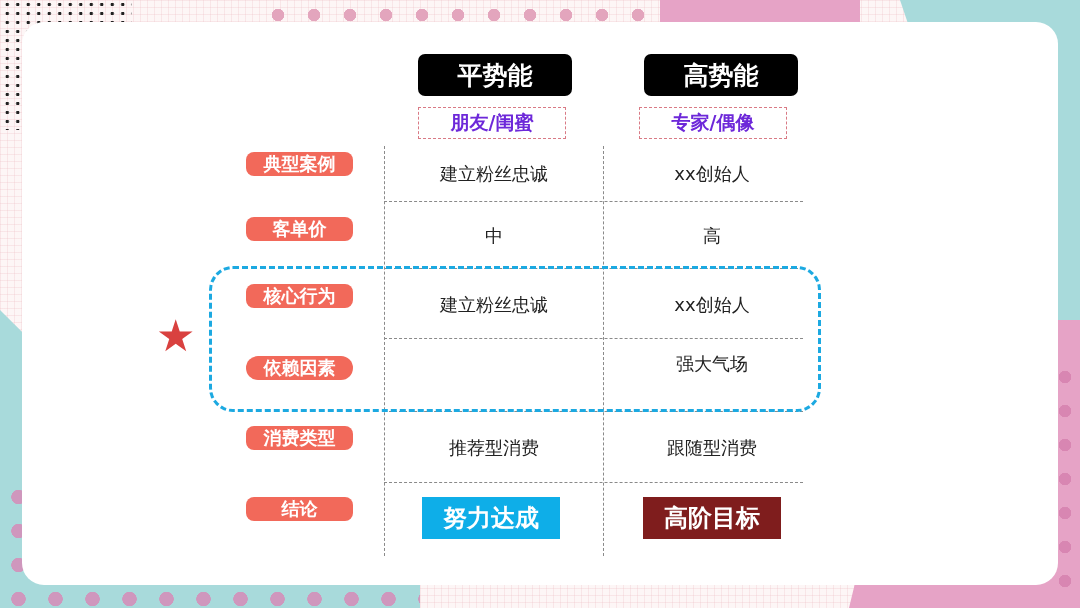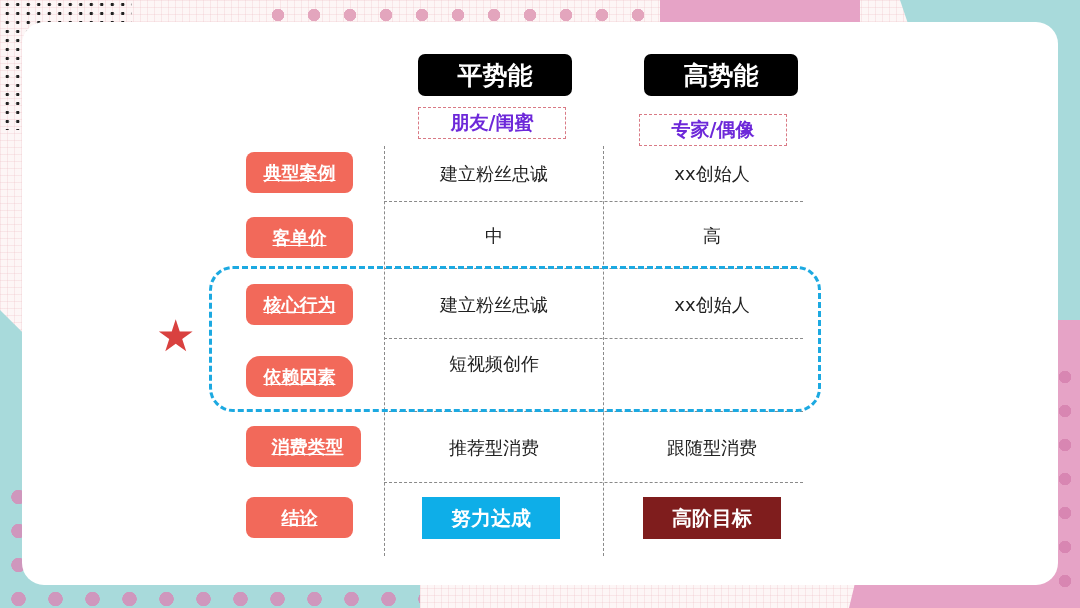--- a/index.html
+++ b/index.html
@@ -72,23 +72,23 @@
     position: absolute; width: 154px; height: 42px; border-radius: 7px;
     background: #000000; color: #fff; font-weight: bold; font-size: 25px;
     display: flex; align-items: center; justify-content: center;
   }
   .col-sub {
     position: absolute; width: 148px; height: 32px;
     border: 1.5px dashed #d97a85; color: #6d28d9; font-weight: bold; font-size: 19px;
     display: flex; align-items: center; justify-content: center; box-sizing: border-box;
   }
   .row-label {
-    position: absolute; left: 246px; width: 107px; height: 41px; border-radius: 8px;
+    position: absolute; left: 246px; width: 107px; height: 24px; border-radius: 8px;
     background: #f2695a; color: #fff; font-weight: bold; font-size: 18px;
-    display: flex; align-items: center; justify-content: center; text-decoration: underline;
+    display: flex; align-items: center; justify-content: center;
   }
   .cell {
     position: absolute; width: 218px; text-align: center; color: #222; font-size: 18px; line-height: 24px;
   }
   .vline {
     position: absolute; top: 146px; height: 410px; width: 0;
     border-left: 1.5px dashed #8a8a8a;
   }
   .hline {
     position: absolute; left: 384px; width: 419px; height: 0;
@@ -96,21 +96,21 @@
   }
   .highlight-box {
     position: absolute; left: 209px; top: 266px; width: 612px; height: 146px;
     border: 3px dashed #1ca9e1; border-radius: 24px; box-sizing: border-box;
   }
   .star {
     position: absolute; left: 156px; top: 314px; color: #d9413f; font-size: 44px; line-height: 44px;
   }
   .conclusion {
     position: absolute; top: 497px; height: 42px; width: 138px;
-    color: #fff; font-weight: bold; font-size: 20px;
+    color: #fff; font-weight: bold; font-size: 24px;
     display: flex; align-items: center; justify-content: center;
   }
 </style>
 </head>
 <body>
 
 <div>
   <div class="bg-grid"></div>
   <div class="bg-pink-right"></div>
   <div class="bg-pink-top"></div>
@@ -122,52 +122,52 @@
   <div class="dots-pink-top"></div>
   <div class="dots-left-bottom"></div>
   <div class="dots-right"></div>
 </div>
 
 <div class="card"></div>
 
 <div class="col-header" style="left:418px; top:54px;">平势能</div>
 <div class="col-header" style="left:635px; top:54px;margin-left:9px;">高势能</div>
 <div class="col-sub" style="left:418px; top:107px;">朋友/闺蜜</div>
-<div class="col-sub" style="left:639px; top:114px;">专家/偶像</div>
+<div class="col-sub" style="left:639px; top:107px;">专家/偶像</div>
 
 <div class="vline" style="left:384px;"></div>
 <div class="vline" style="left:603px;"></div>
 <div class="hline" style="top:201px;"></div>
 <div class="hline" style="top:268px;"></div>
 <div class="hline" style="top:338px;"></div>
 <div class="hline" style="top:411px;"></div>
 <div class="hline" style="top:482px;"></div>
 
 <div class="highlight-box"></div>
 <div class="star">★</div>
 
 <div class="row-label" style="top:152px;">典型案例</div>
 <div class="row-label" style="top:217px;">客单价</div>
 <div class="row-label" style="top:284px;">核心行为</div>
 <div class="row-label" style="top:356px;border-radius:14px;">依赖因素</div>
-<div class="row-label" style="top:426px;padding-left:8px;">消费类型</div>
+<div class="row-label" style="top:426px;">消费类型</div>
 <div class="row-label" style="top:497px;">结论</div>
 
 <div class="cell" style="left:385px; top:162px;">建立粉丝忠诚</div>
 <div class="cell" style="left:603px; top:162px;">xx创始人</div>
 
 <div class="cell" style="left:385px; top:224px;">中</div>
 <div class="cell" style="left:603px; top:224px;">高</div>
 
 <div class="cell" style="left:385px; top:293px;">建立粉丝忠诚</div>
 <div class="cell" style="left:603px; top:293px;">xx创始人</div>
 
 <div class="cell" style="left:385px; top:352px;">
-  <div>短视频创作</div>
 </div>
 <div class="cell" style="left:603px; top:352px;">
+  <div>强大气场</div>
 </div>
 
 <div class="cell" style="left:385px; top:436px;">推荐型消费</div>
 <div class="cell" style="left:603px; top:436px;">跟随型消费</div>
 
 <div class="conclusion" style="left:422px; background:#0eaee8;">努力达成</div>
 <div class="conclusion" style="left:643px; background:#7f1d1d;">高阶目标</div>
 
 </body></html>

